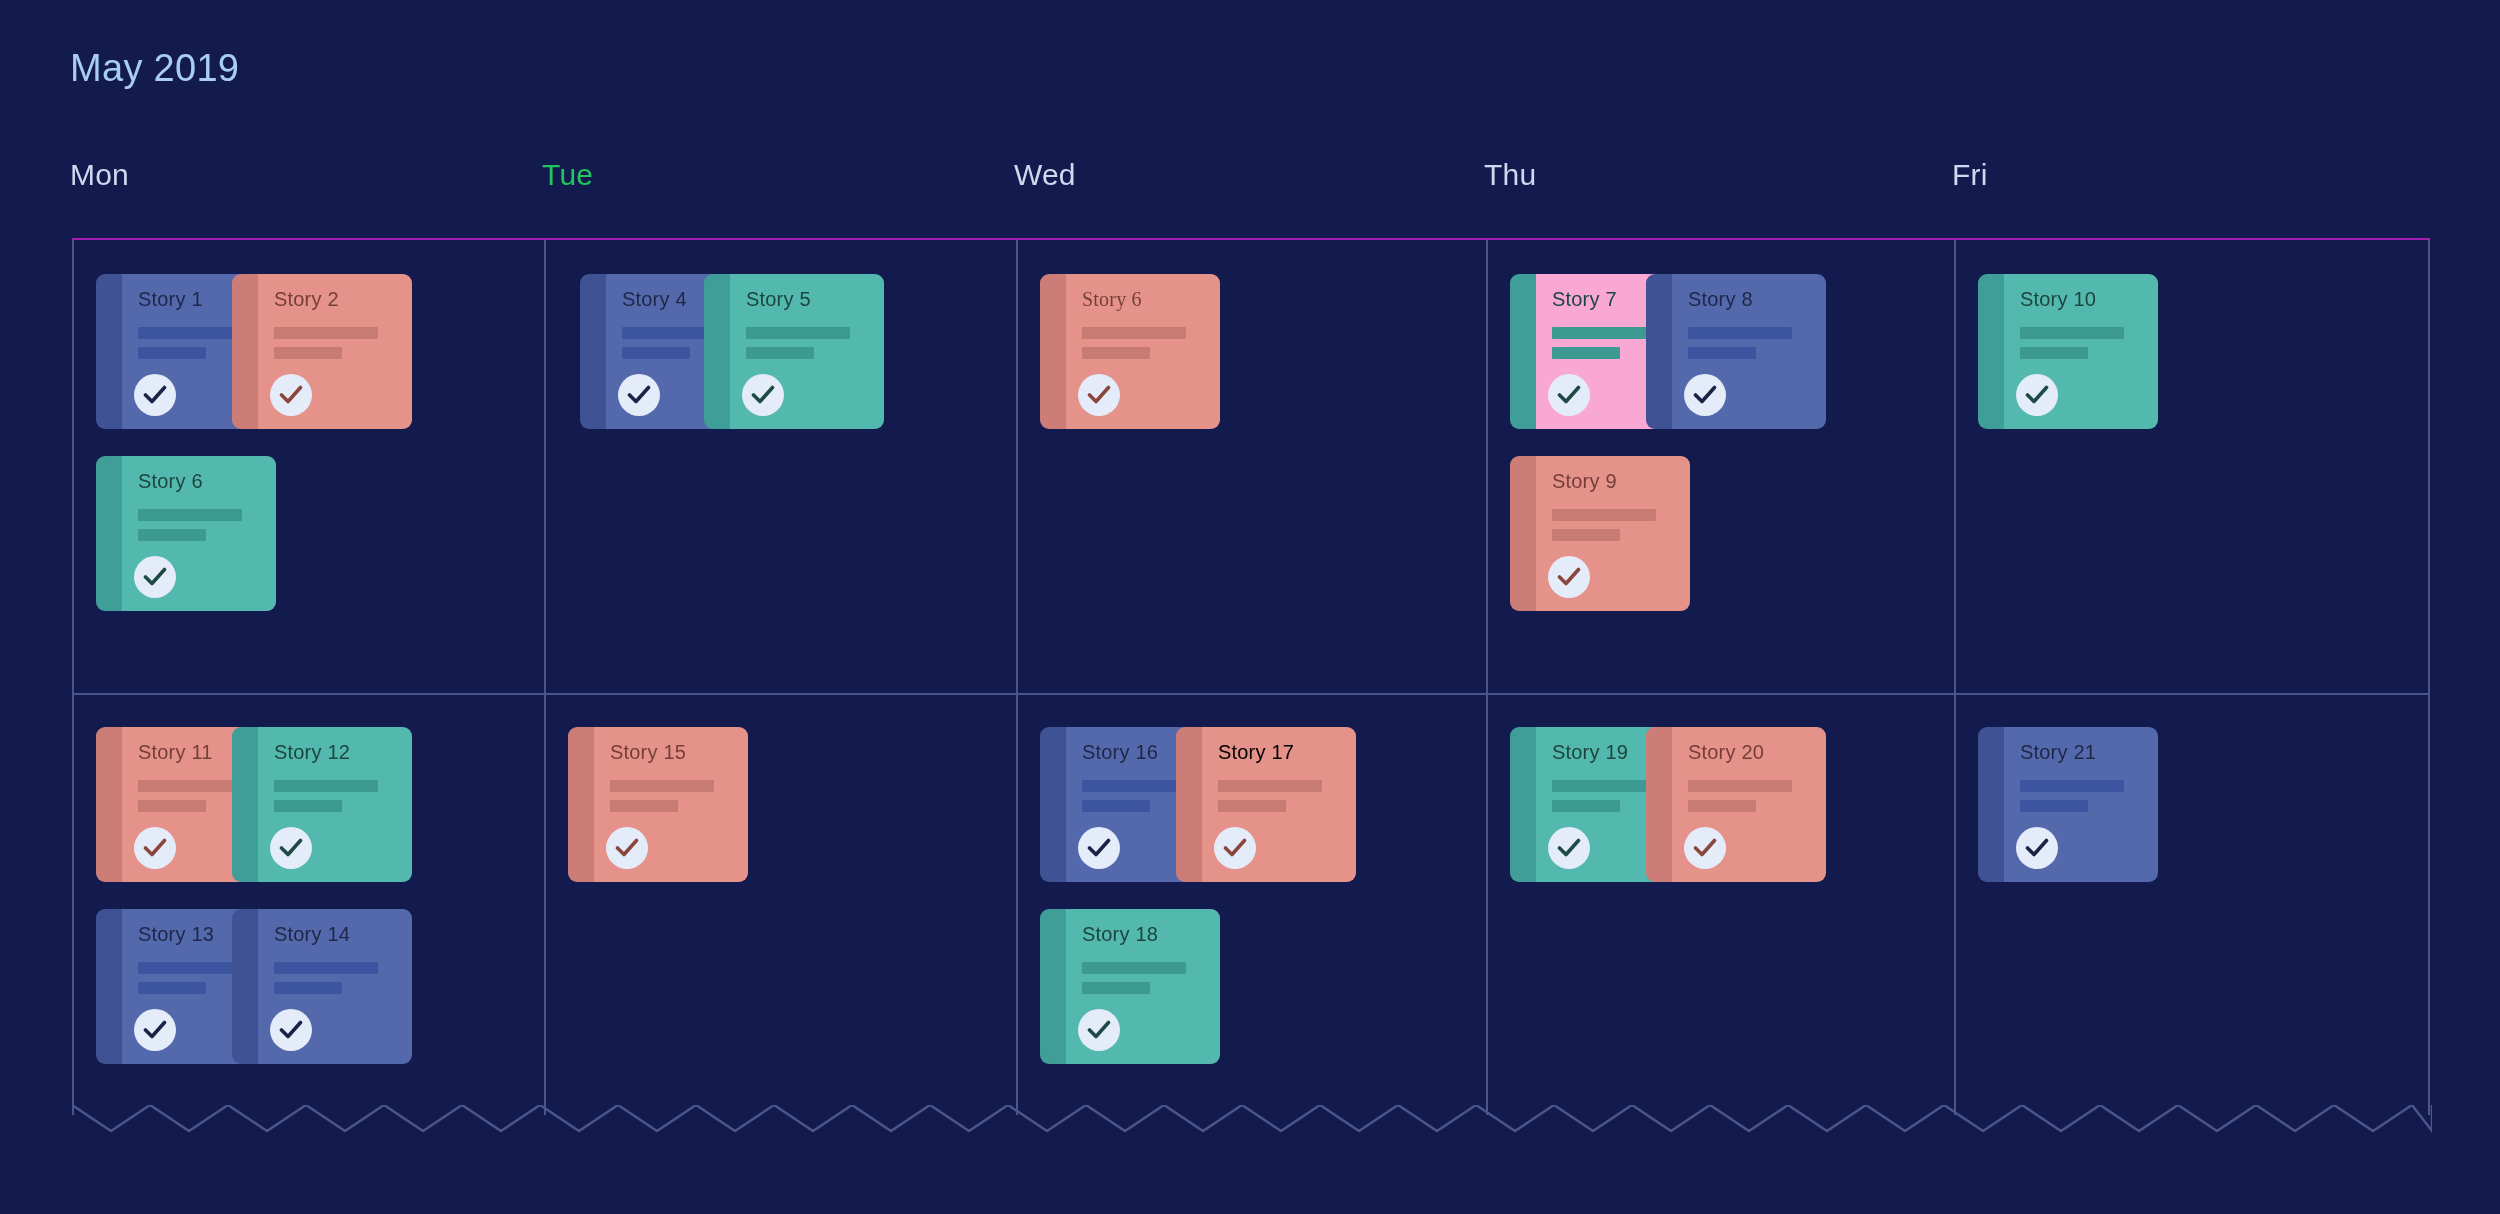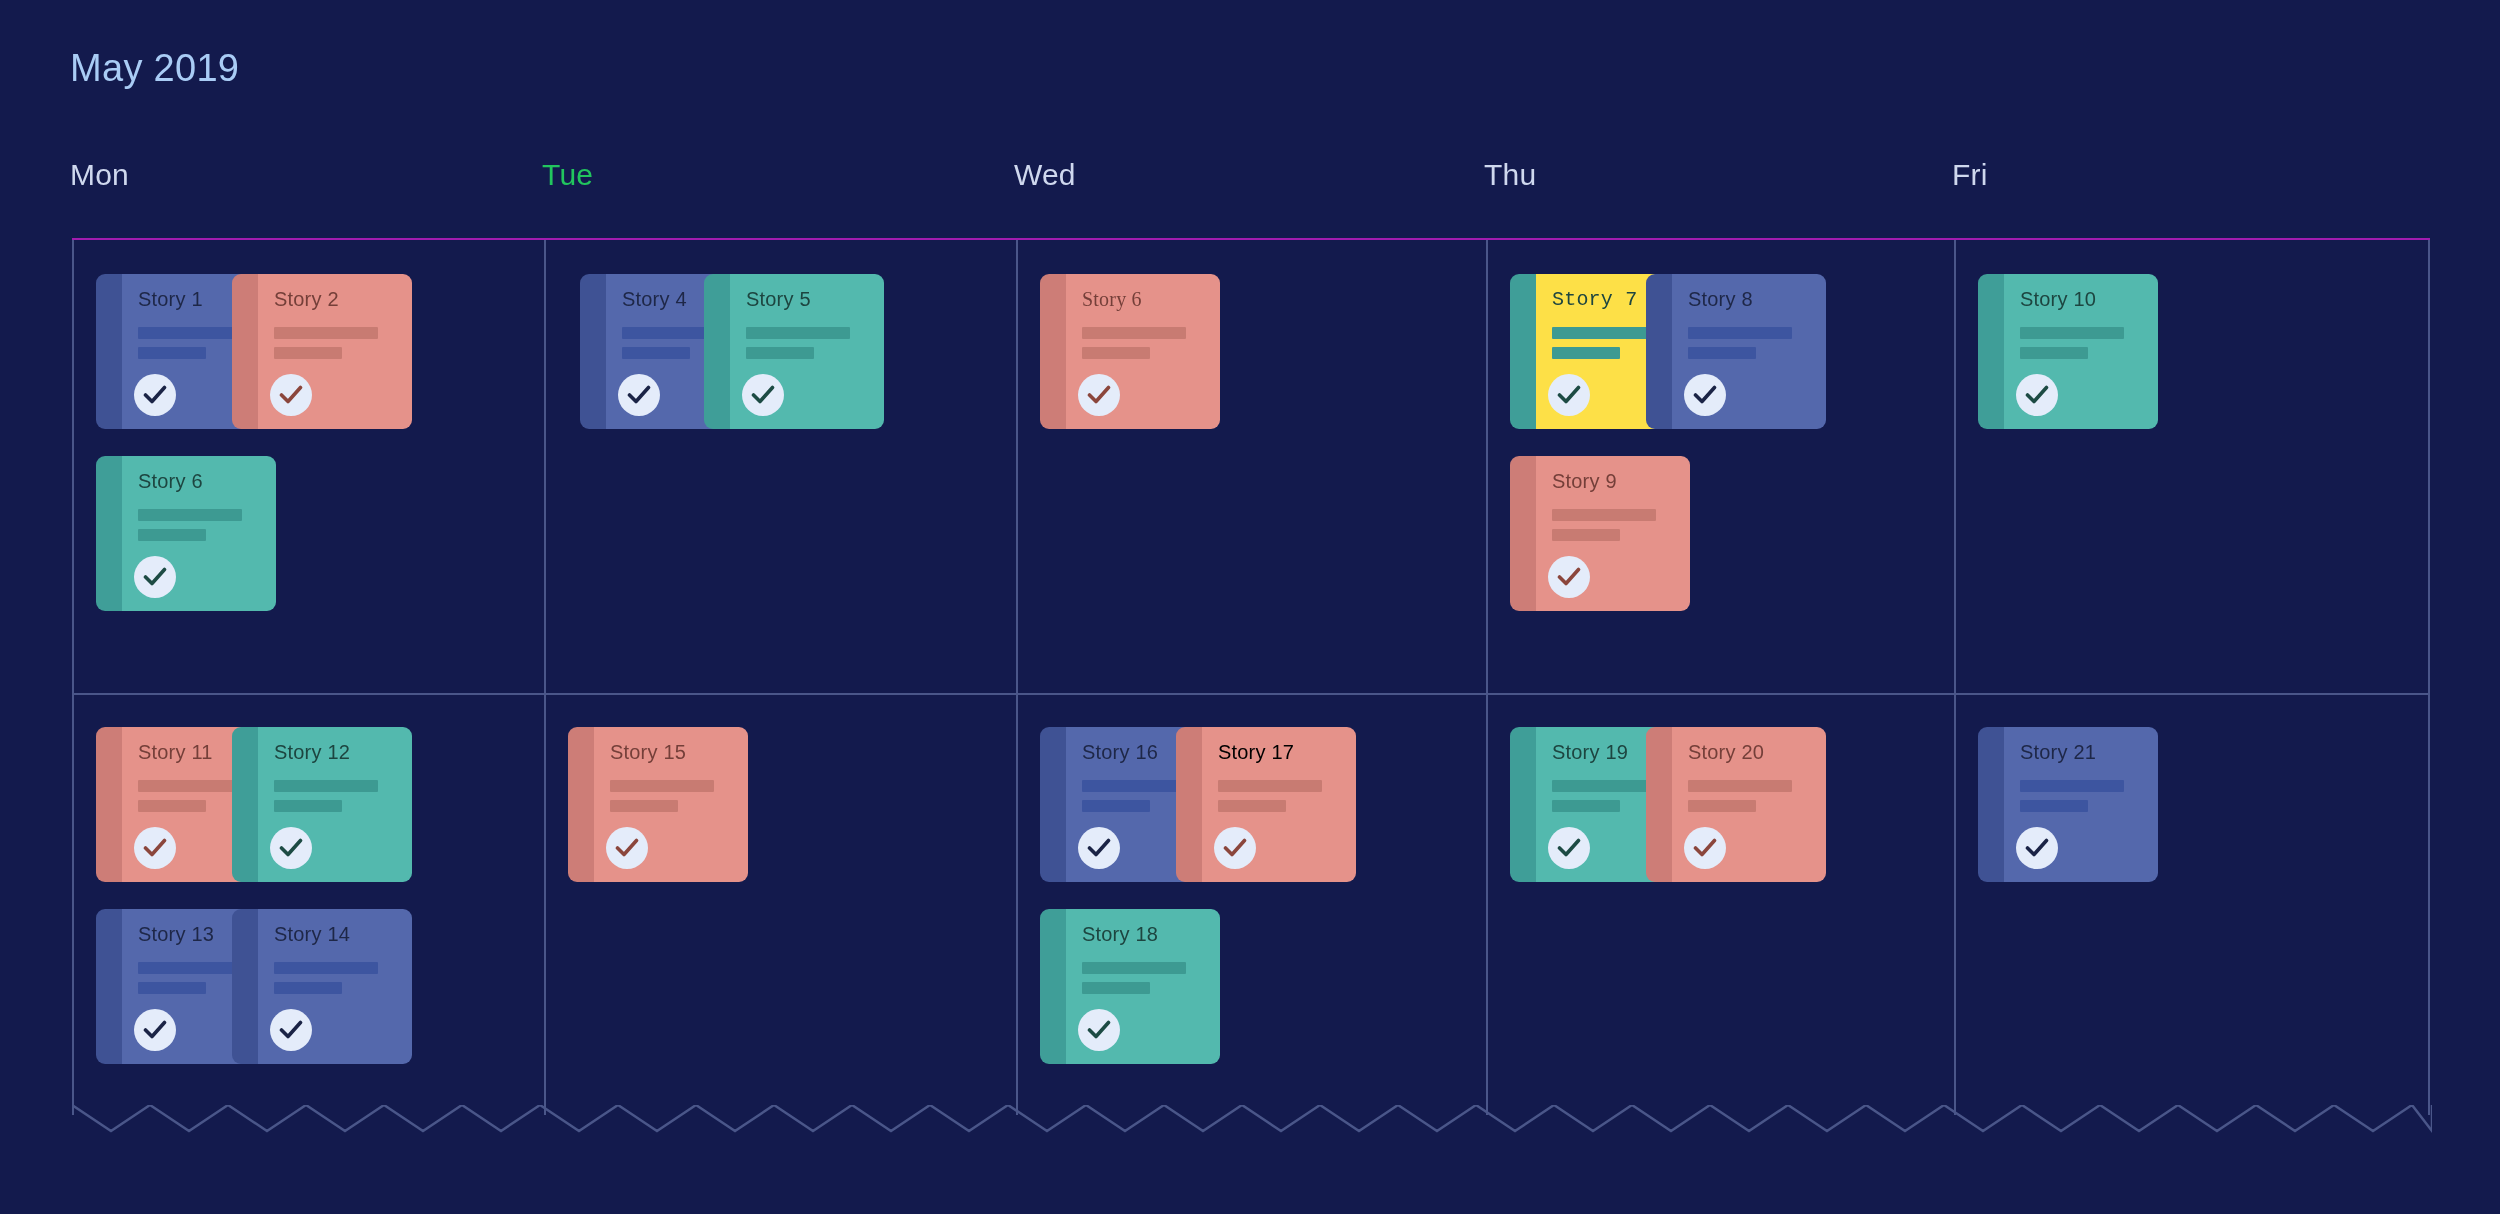--- a/index.html
+++ b/index.html
@@ -248,21 +248,21 @@
           <div class="card-line l2" style="background: rgb(200, 123, 114);"></div>
           <div class="card-check" style="background: rgb(228, 236, 250);">
             <svg viewBox="0 0 24 22" aria-hidden="true">
               <path d="M2.5 11 L9 17.5 L21.5 3.5" fill="none" stroke="#8b463c" stroke-width="3.6" stroke-linecap="round" stroke-linejoin="round"></path>
             </svg>
           </div>
         </div>
       </div>
       <div class="story-card v-teal" style="left: 1438px; top: 34px;">
         <div class="card-strip" style="background: rgb(63, 158, 152);"></div>
-        <div class="card-body" style="background: #fde047; font-family: Liberation Mono, monospace;">
+        <div class="card-body" style="background: #f9a8d4;">
           <div class="card-title" style="color: rgb(29, 69, 64);">Story 7</div>
           <div class="card-line l1" style="background: rgb(61, 154, 146);"></div>
           <div class="card-line l2" style="background: rgb(61, 154, 146);"></div>
           <div class="card-check" style="background: rgb(228, 236, 250);">
             <svg viewBox="0 0 24 22" aria-hidden="true">
               <path d="M2.5 11 L9 17.5 L21.5 3.5" fill="none" stroke="#1d4b44" stroke-width="3.6" stroke-linecap="round" stroke-linejoin="round"></path>
             </svg>
           </div>
         </div>
       </div>

